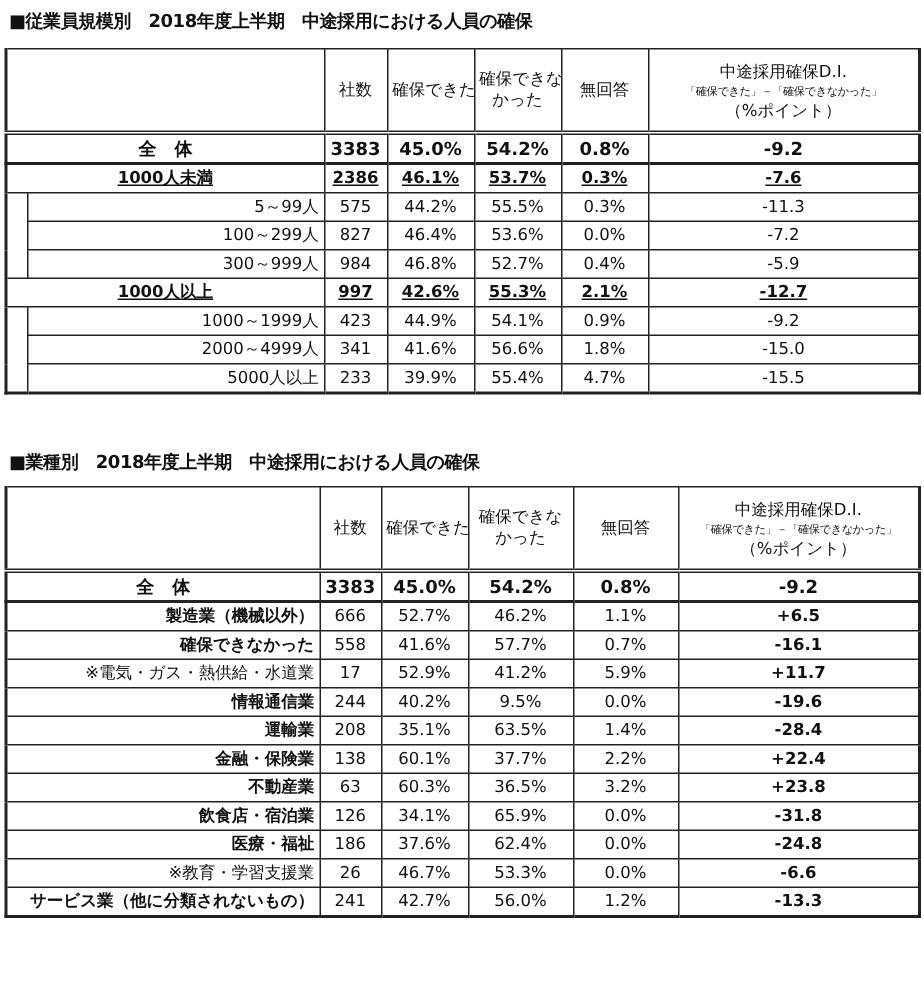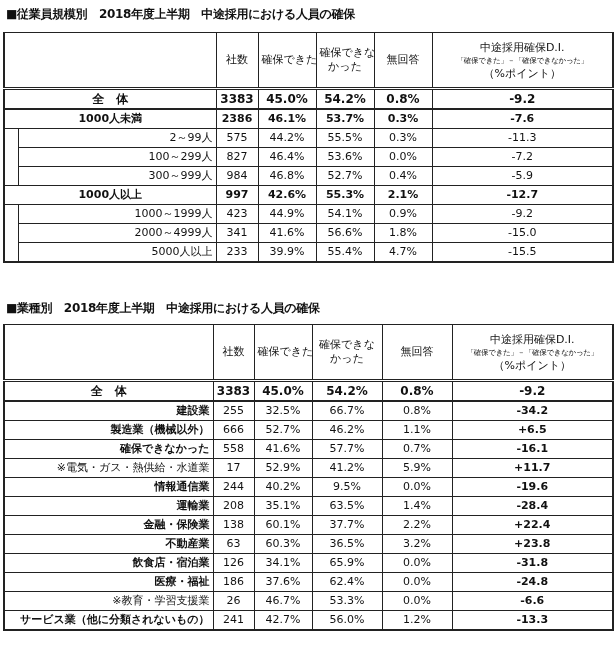--- a/index.html
+++ b/index.html
@@ -52,31 +52,31 @@
   </tr>
   <tr class="total">
     <td colspan="2" class="lbl-c outer-l">全　体</td>
     <td class="num">3383</td>
     <td class="pct">45.0%</td>
     <td class="pct">54.2%</td>
     <td class="pct">0.8%</td>
     <td class="num outer-r">-9.2</td>
   </tr>
 
-  <tr class="b" style="font-weight:bold;">
+  <tr class="b" style="font-weight:bold;text-decoration:underline;">
     <td colspan="2" class="lbl-c outer-l">1000人未満</td>
     <td class="num">2386</td>
     <td class="pct">46.1%</td>
     <td class="pct">53.7%</td>
     <td class="pct">0.3%</td>
     <td class="num outer-r">-7.6</td>
   </tr>
   <tr>
     <td class="pad-cell outer-l"></td>
-    <td class="lbl-r">2～99人</td>
+    <td class="lbl-r">5～99人</td>
     <td class="num">575</td>
     <td class="pct">44.2%</td>
     <td class="pct">55.5%</td>
     <td class="pct">0.3%</td>
     <td class="num outer-r">-11.3</td>
   </tr>
   <tr>
     <td class="pad-cell outer-l"></td>
     <td class="lbl-r">100～299人</td>
     <td class="num">827</td>
@@ -88,21 +88,21 @@
   <tr>
     <td class="pad-cell outer-l"></td>
     <td class="lbl-r">300～999人</td>
     <td class="num">984</td>
     <td class="pct">46.8%</td>
     <td class="pct">52.7%</td>
     <td class="pct">0.4%</td>
     <td class="num outer-r">-5.9</td>
   </tr>
 
-  <tr style="font-weight:bold;">
+  <tr style="font-weight:bold;text-decoration:underline;">
     <td colspan="2" class="lbl-c outer-l">1000人以上</td>
     <td class="num">997</td>
     <td class="pct">42.6%</td>
     <td class="pct">55.3%</td>
     <td class="pct">2.1%</td>
     <td class="num outer-r">-12.7</td>
   </tr>
   <tr>
     <td class="pad-cell outer-l"></td>
     <td class="lbl-r">1000～1999人</td>
@@ -161,28 +161,20 @@
     <td class="lbl-c outer-l">全　体</td>
     <td class="num">3383</td>
     <td class="pct">45.0%</td>
     <td class="pct">54.2%</td>
     <td class="pct">0.8%</td>
     <td class="num outer-r">-9.2</td>
   </tr>
   </tbody>
     <tbody id="industry-rows">
       <tr>
-        <td class="lbl-r outer-l b">建設業</td>
-        <td class="num">255</td>
-        <td class="pct">32.5%</td>
-        <td class="pct">66.7%</td>
-        <td class="pct">0.8%</td>
-        <td class="num outer-r b">-34.2</td>
-      </tr>
-      <tr>
         <td class="lbl-r outer-l b">製造業（機械以外）</td>
         <td class="num">666</td>
         <td class="pct">52.7%</td>
         <td class="pct">46.2%</td>
         <td class="pct">1.1%</td>
         <td class="num outer-r b">+6.5</td>
       </tr>
       <tr>
         <td class="lbl-r outer-l b">確保できなかった</td>
         <td class="num">558</td>

